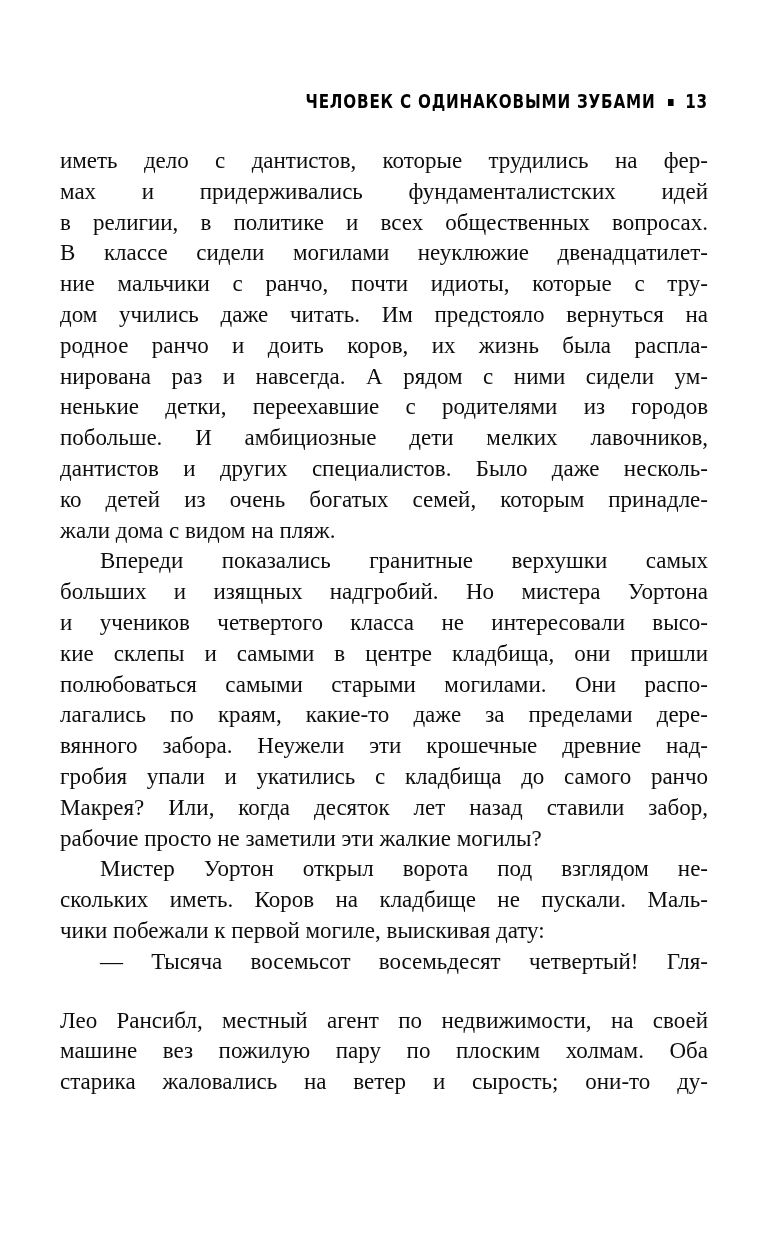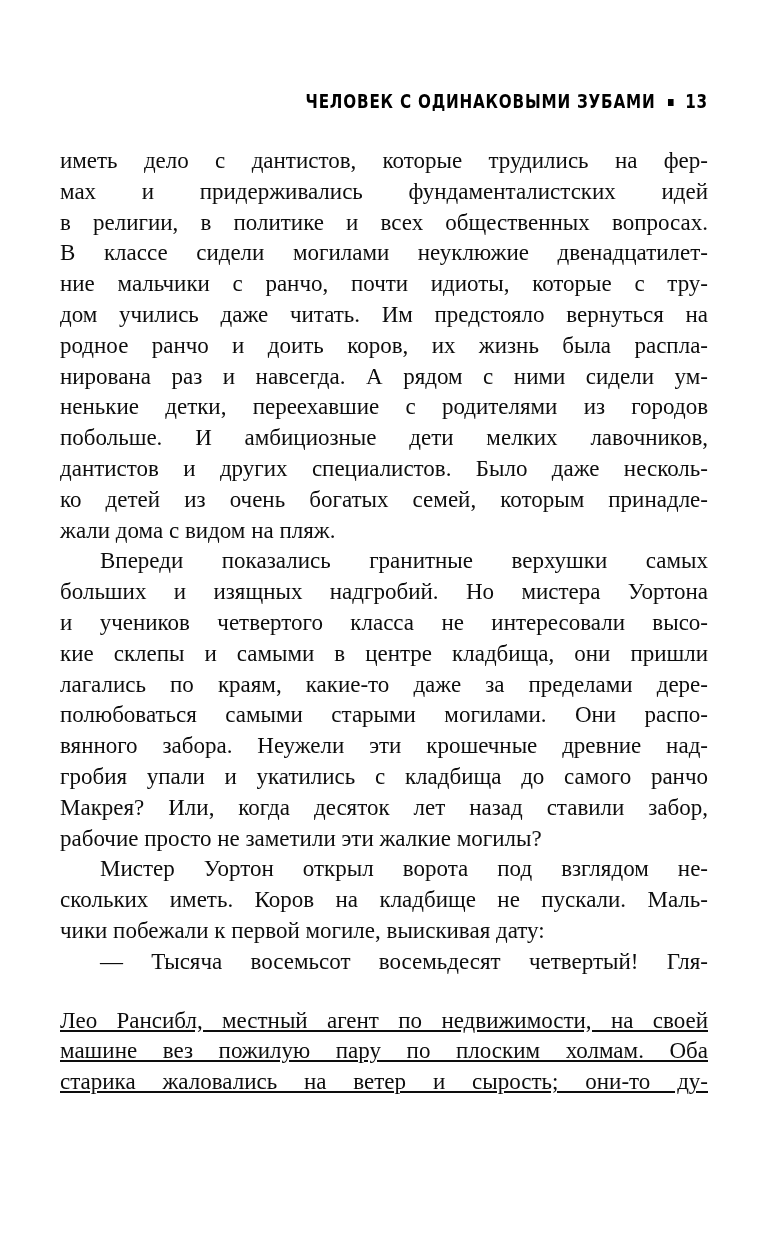--- a/index.html
+++ b/index.html
@@ -39,21 +39,21 @@
     background: #000000;
     margin: 0 14px 0 16px;
     vertical-align: 2px;
   }
   .body-text {
     margin: 34px 60px 0 60px;
     font-size: 23px;
     line-height: 30.8px;
   }
   .para { margin: 0; padding: 0; }
-  .para.section-break { margin-top: 28px; text-decoration: underline; }
+  .para.section-break { margin-top: 28px; }
   .line {
     text-align: justify;
     text-align-last: justify;
     white-space: normal;
   }
   .line.last { text-align-last: left; }
   .line.indent { padding-left: 40px; }
 </style>
 </head>
 <body>
@@ -78,22 +78,22 @@
         <div class="line">побольше. И амбициозные дети мелких лавочников,</div>
         <div class="line">дантистов и других специалистов. Было даже несколь-</div>
         <div class="line">ко детей из очень богатых семей, которым принадле-</div>
         <div class="line last">жали дома с видом на пляж.</div>
       </div>
       <div class="para">
         <div class="line indent">Впереди показались гранитные верхушки самых</div>
         <div class="line">больших и изящных надгробий. Но мистера Уортона</div>
         <div class="line">и учеников четвертого класса не интересовали высо-</div>
         <div class="line">кие склепы и самыми в центре кладбища, они пришли</div>
+        <div class="line">полюбоваться самыми старыми могилами. Они распо-</div>
         <div class="line">лагались по краям, какие-то даже за пределами дере-</div>
-        <div class="line">полюбоваться самыми старыми могилами. Они распо-</div>
         <div class="line">вянного забора. Неужели эти крошечные древние над-</div>
         <div class="line">гробия упали и укатились с кладбища до самого ранчо</div>
         <div class="line">Макрея? Или, когда десяток лет назад ставили забор,</div>
         <div class="line last">рабочие просто не заметили эти жалкие могилы?</div>
       </div>
       <div class="para">
         <div class="line indent">Мистер Уортон открыл ворота под взглядом не-</div>
         <div class="line">скольких иметь. Коров на кладбище не пускали. Маль-</div>
         <div class="line last">чики побежали к первой могиле, выискивая дату:</div>
       </div>

